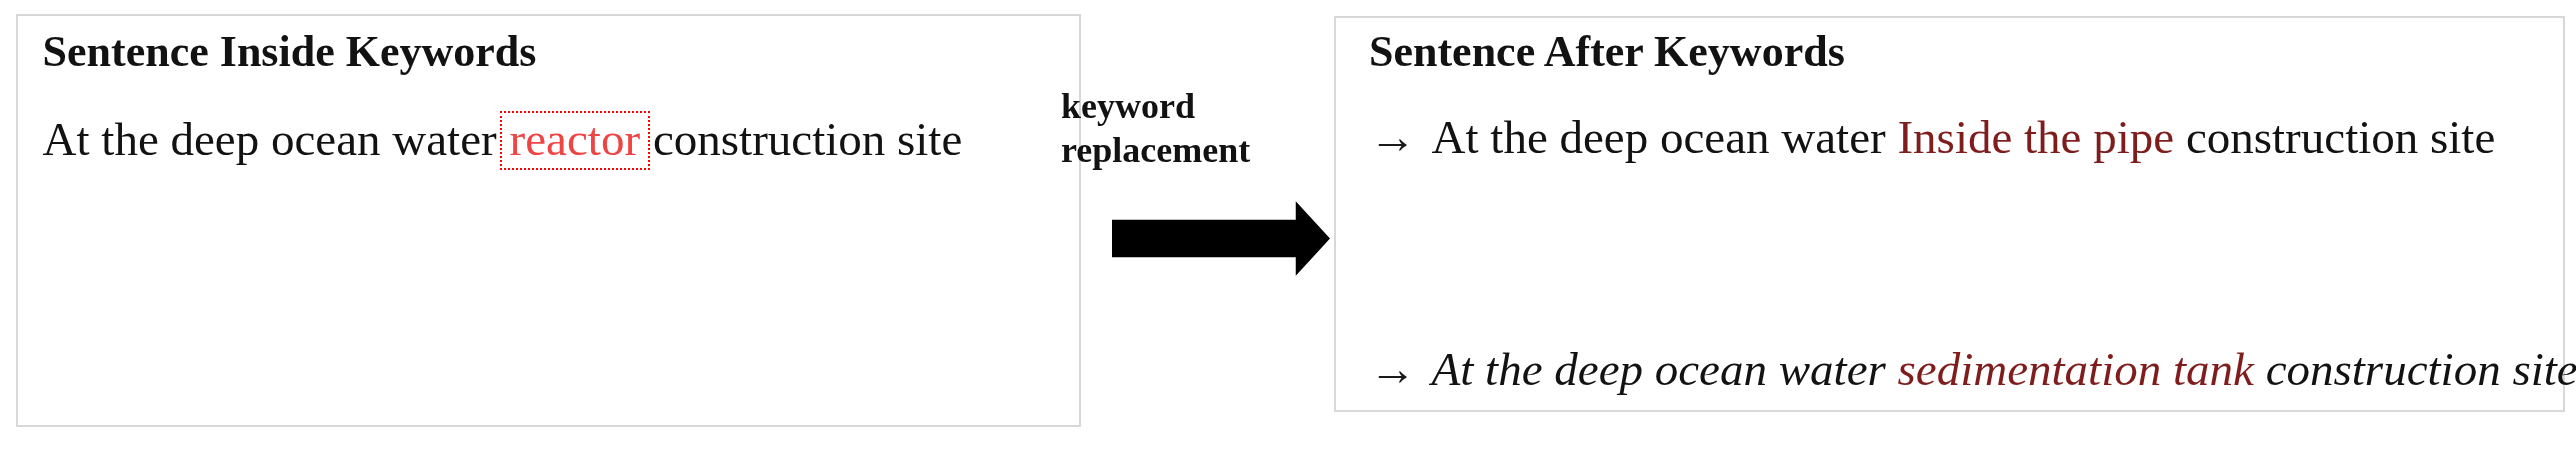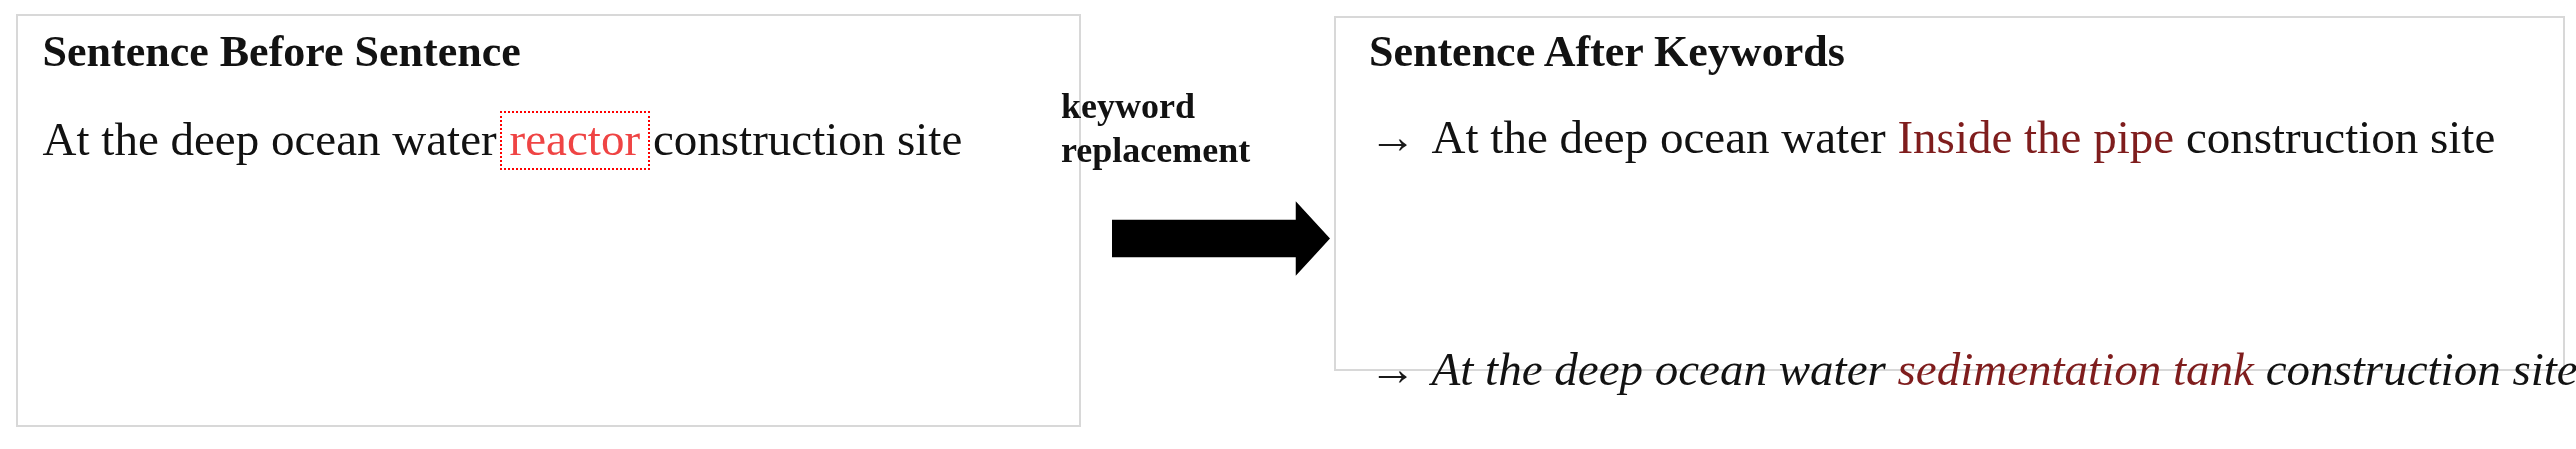--- a/index.html
+++ b/index.html
@@ -24,21 +24,21 @@
   #before-panel {
     left: 15.6px;
     top: 14px;
     width: 1065px;
     height: 413px;
   }
   #after-panel {
     left: 1334px;
     top: 15.6px;
     width: 1231px;
-    height: 355px;
+    height: 396px;
   }
   .panel-title {
     position: absolute;
     font-size: 44px;
     font-weight: bold;
     line-height: 1;
     color: #121212;
     white-space: nowrap;
   }
   #before-panel .panel-title { left: 25px; top: 14px; }
@@ -88,21 +88,21 @@
     left: 1112px;
     top: 201px;
     width: 218px;
     height: 75px;
   }
 </style>
 </head>
 <body>
 
 <div id="before-panel" class="panel">
-  <div class="panel-title">Sentence Before Sentence</div>
+  <div class="panel-title">Sentence Inside Keywords</div>
   <div id="before-sentence" class="sentence"><span>At the deep ocean water</span><span class="kw-box">reactor</span><span>construction site</span></div>
 </div>
 
 <div id="transform-label">keyword
 replacement</div>
 <svg id="transform-arrow" viewBox="0 0 280 96" xmlns="http://www.w3.org/2000/svg" aria-hidden="true">
   <polygon points="0,24 236,24 236,0 280,48 236,96 236,72 0,72" fill="#000000"></polygon>
 </svg>
 
 <div id="after-panel" class="panel">

